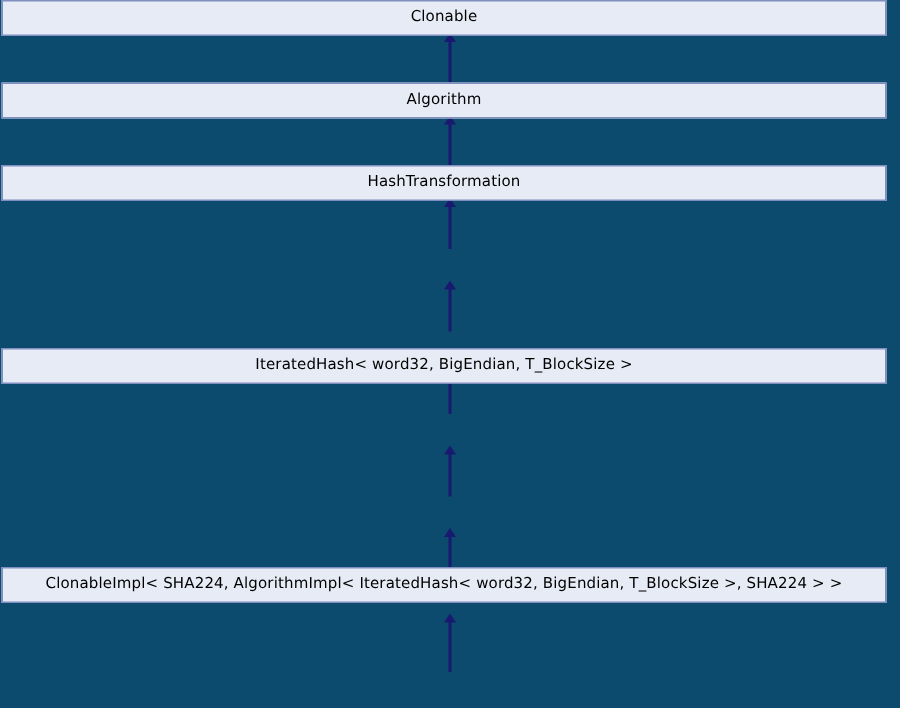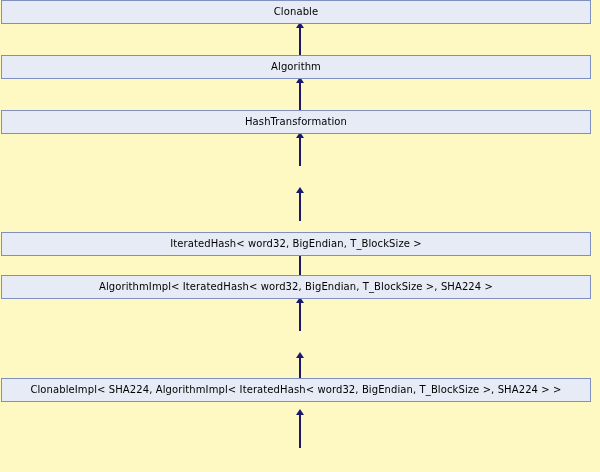--- a/index.html
+++ b/index.html
@@ -11,21 +11,21 @@
     width: 600px;
     height: 472px;
     overflow: hidden;
     font-family: "DejaVu Sans", "Liberation Sans", sans-serif;
   }
 
   #diagram {
     position: relative;
     width: 600px;
     height: 472px;
-    background: #fef9c3;
+    background: #0c4a6e;
   }
 
   
   .node {
     position: absolute;
     box-sizing: border-box;
     display: flex;
     align-items: center;
     justify-content: center;
     background: #e7ebf5;
@@ -114,22 +114,19 @@
     </div>
     <div class="node" style="left: 1px; top: 55px; width: 590px;">
       <span class="node-label">Algorithm</span>
     </div>
     <div class="node" style="left: 1px; top: 110px; width: 590px;">
       <span class="node-label">HashTransformation</span>
     </div>
     <div class="node" style="left: 1px; top: 232px; width: 590px;">
       <span class="node-label">IteratedHash&lt; word32, BigEndian, T_BlockSize &gt;</span>
     </div>
-    <div class="node" style="left: 1px; top: 275px; width: 590px;">
-      <span class="node-label">AlgorithmImpl&lt; IteratedHash&lt; word32, BigEndian, T_BlockSize &gt;, SHA224 &gt;</span>
-    </div>
     <div class="node" style="left: 1px; top: 330px; width: 590px; margin-top: 48px;">
       <span class="node-label">ClonableImpl&lt; SHA224, AlgorithmImpl&lt; IteratedHash&lt; word32, BigEndian, T_BlockSize &gt;, SHA224 &gt; &gt;</span>
     </div>
     <div class="node current" style="left: 1px; top: 447px; width: 595px; margin-top: 25px;">
       <span class="node-label">SHA224</span>
     </div>
   </div>
 
 </body></html>

